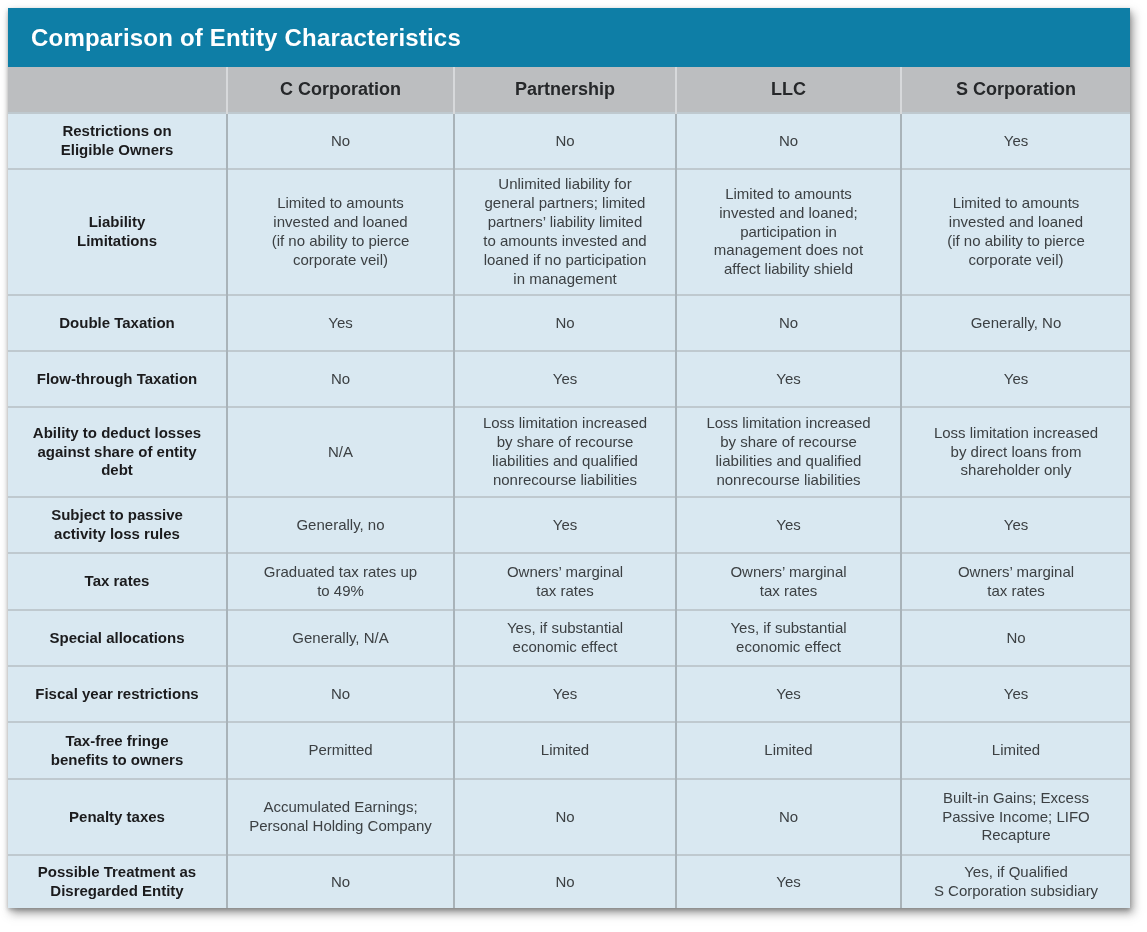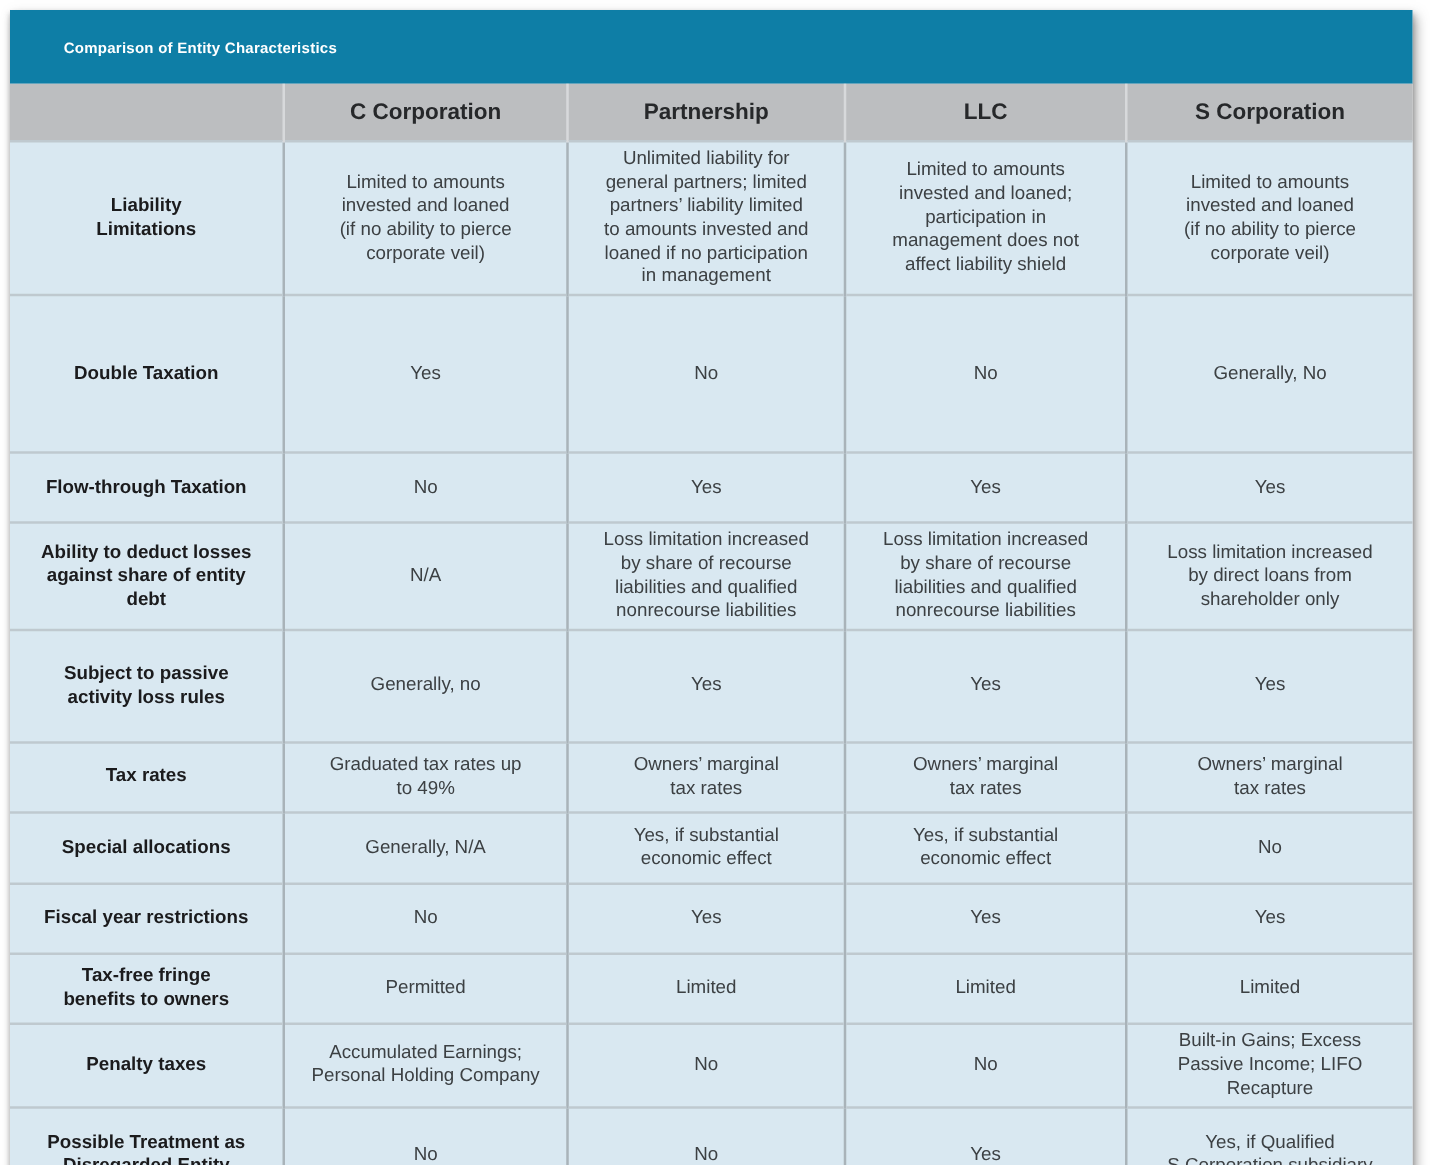--- a/index.html
+++ b/index.html
@@ -31,24 +31,23 @@
   }
   .title-bar{
     background:var(--title-bar);
     height:59px;
     display:flex;
     align-items:center;
     padding-left:23px;
   }
   .title-bar .title{
     color:var(--title-text);
-    font-size:12px;
+    font-size:24px;
     font-weight:bold;
     letter-spacing:0.2px;
-    margin-left:20px;
   }
   table.cmp-table{
     width:100%;
     border-collapse:collapse;
     table-layout:fixed;
   }
   thead th{
     background:var(--header-bg);
     color:var(--header-text);
     font-size:18px;
@@ -108,20 +107,28 @@
       <tr id="header-row">
           <th></th>
           <th>C Corporation</th>
           <th>Partnership</th>
           <th>LLC</th>
           <th>S Corporation</th>
         </tr>
     </thead>
     <tbody id="table-body">
         <tr>
+          <th class="row-label">Restrictions on
+Eligible Owners</th>
+          <td>No</td>
+          <td>No</td>
+          <td>No</td>
+          <td>Yes</td>
+        </tr>
+        <tr>
           <th class="row-label">Liability
 Limitations</th>
           <td>Limited to amounts
 invested and loaned
 (if no ability to pierce
 corporate veil)</td>
           <td>Unlimited liability for
 general partners; limited
 partners’ liability limited
 to amounts invested and

